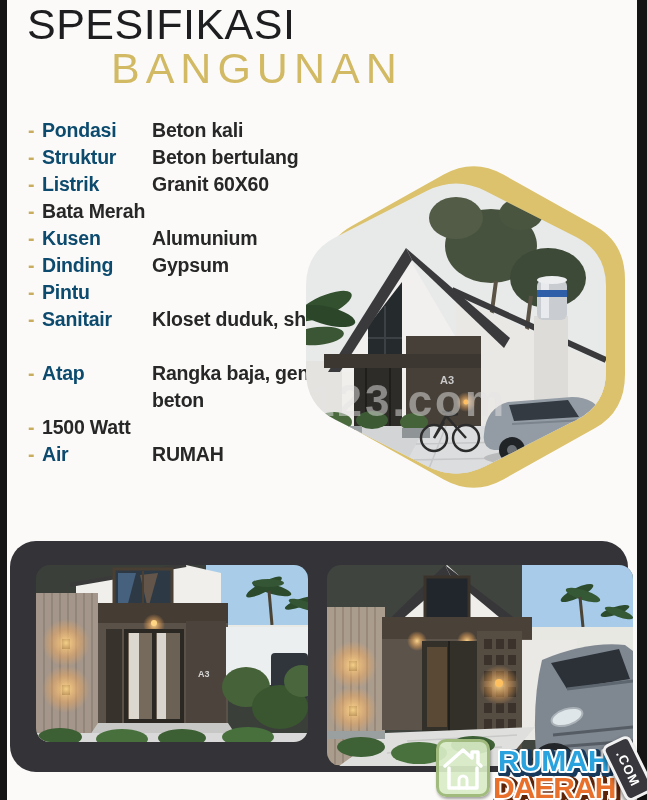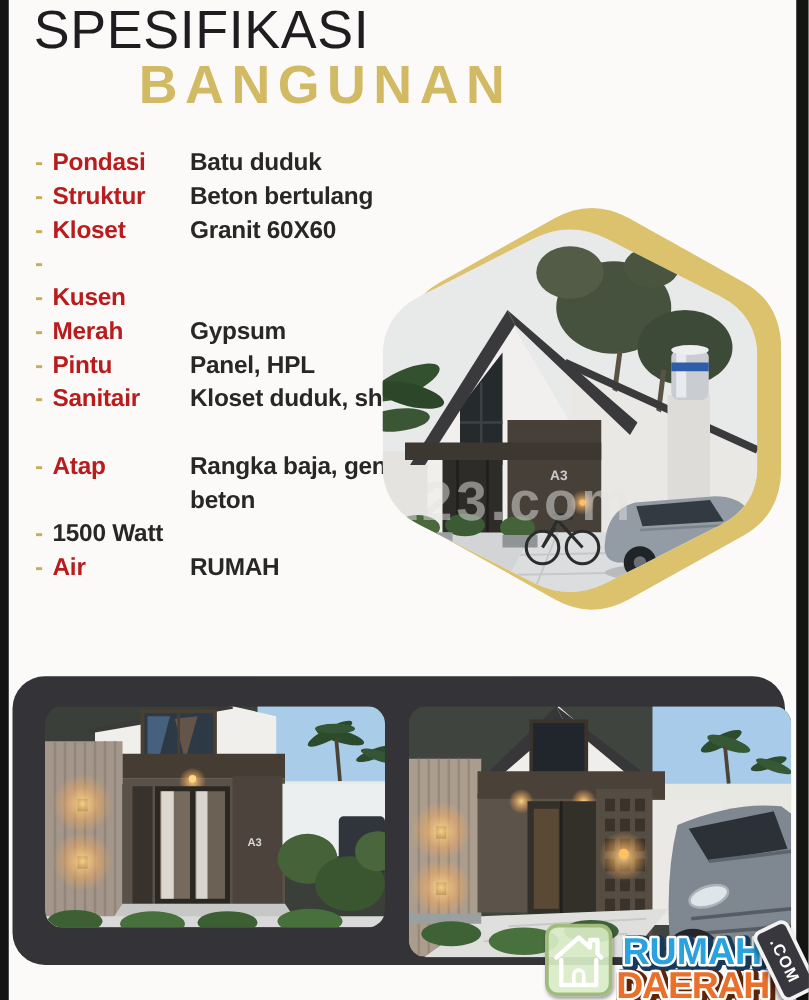--- a/index.html
+++ b/index.html
@@ -12,28 +12,28 @@
   .strip-left{left:0;width:7px;}
   .strip-right{left:637px;width:10px;}
 
   .title1{
     position:absolute;left:27px;top:3px;
     font-size:43px;font-weight:400;letter-spacing:.5px;
     color:#1e1e20;line-height:1;
   }
   .title2{
     position:absolute;left:111px;top:47px;
-    font-size:43px;font-weight:700;letter-spacing:6px;
+    font-size:43px;font-weight:400;letter-spacing:6px;
     color:#d2b963;line-height:1;
   }
 
   .specs{position:absolute;left:28px;top:117px;width:335px;}
   .spec-row{display:flex;font-size:19.5px;font-weight:700;line-height:27px;letter-spacing:-.2px;}
   .spec-row .dash{width:14px;color:#c8ad5f;}
-  .spec-row .lbl{width:110px;color:#b91c1c;}
+  .spec-row .lbl{width:110px;color:#0c4a6e;}
   .spec-row .val{width:205px;color:#272727;white-space:pre-line;}
   .spec-row.gap{margin-top:27px;}
 
   .hex-gold{position:absolute;left:322px;top:158px;}
   .hex-photo{position:absolute;left:306px;top:176px;}
 
   .panel{
     position:absolute;left:10px;top:541px;width:618px;height:231px;
     background:#333338;border-radius:26px;
   }
@@ -67,48 +67,49 @@
 <div class="sidebar-strip strip-left"></div>
 <div class="sidebar-strip strip-right"></div>
 
 <div class="title1">SPESIFIKASI</div>
 <div class="title2">BANGUNAN</div>
 
 <div class="specs">
   <div class="spec-row">
       <span class="dash">-</span>
       <span class="lbl">Pondasi</span>
-      <span class="val">Batu duduk</span>
+      <span class="val">Beton kali</span>
     </div>
   <div class="spec-row">
       <span class="dash">-</span>
       <span class="lbl">Struktur</span>
       <span class="val">Beton bertulang</span>
     </div>
   <div class="spec-row">
       <span class="dash">-</span>
-      <span class="lbl">Kloset</span>
+      <span class="lbl">Listrik</span>
       <span class="val">Granit 60X60</span>
     </div>
   <div class="spec-row">
       <span class="dash">-</span>
+      <span class="val">Bata Merah</span>
     </div>
   <div class="spec-row">
       <span class="dash">-</span>
       <span class="lbl">Kusen</span>
-    </div>
-  <div class="spec-row">
-      <span class="dash">-</span>
-      <span class="lbl">Merah</span>
+      <span class="val">Alumunium</span>
+    </div>
+  <div class="spec-row">
+      <span class="dash">-</span>
+      <span class="lbl">Dinding</span>
       <span class="val">Gypsum</span>
     </div>
   <div class="spec-row">
       <span class="dash">-</span>
       <span class="lbl">Pintu</span>
-      <span class="val">Panel, HPL</span>
     </div>
   <div class="spec-row">
       <span class="dash">-</span>
       <span class="lbl">Sanitair</span>
       <span class="val">Kloset duduk, shower</span>
     </div>
   <div class="spec-row gap">
       <span class="dash">-</span>
       <span class="lbl">Atap</span>
       <span class="val">Rangka baja, genting

